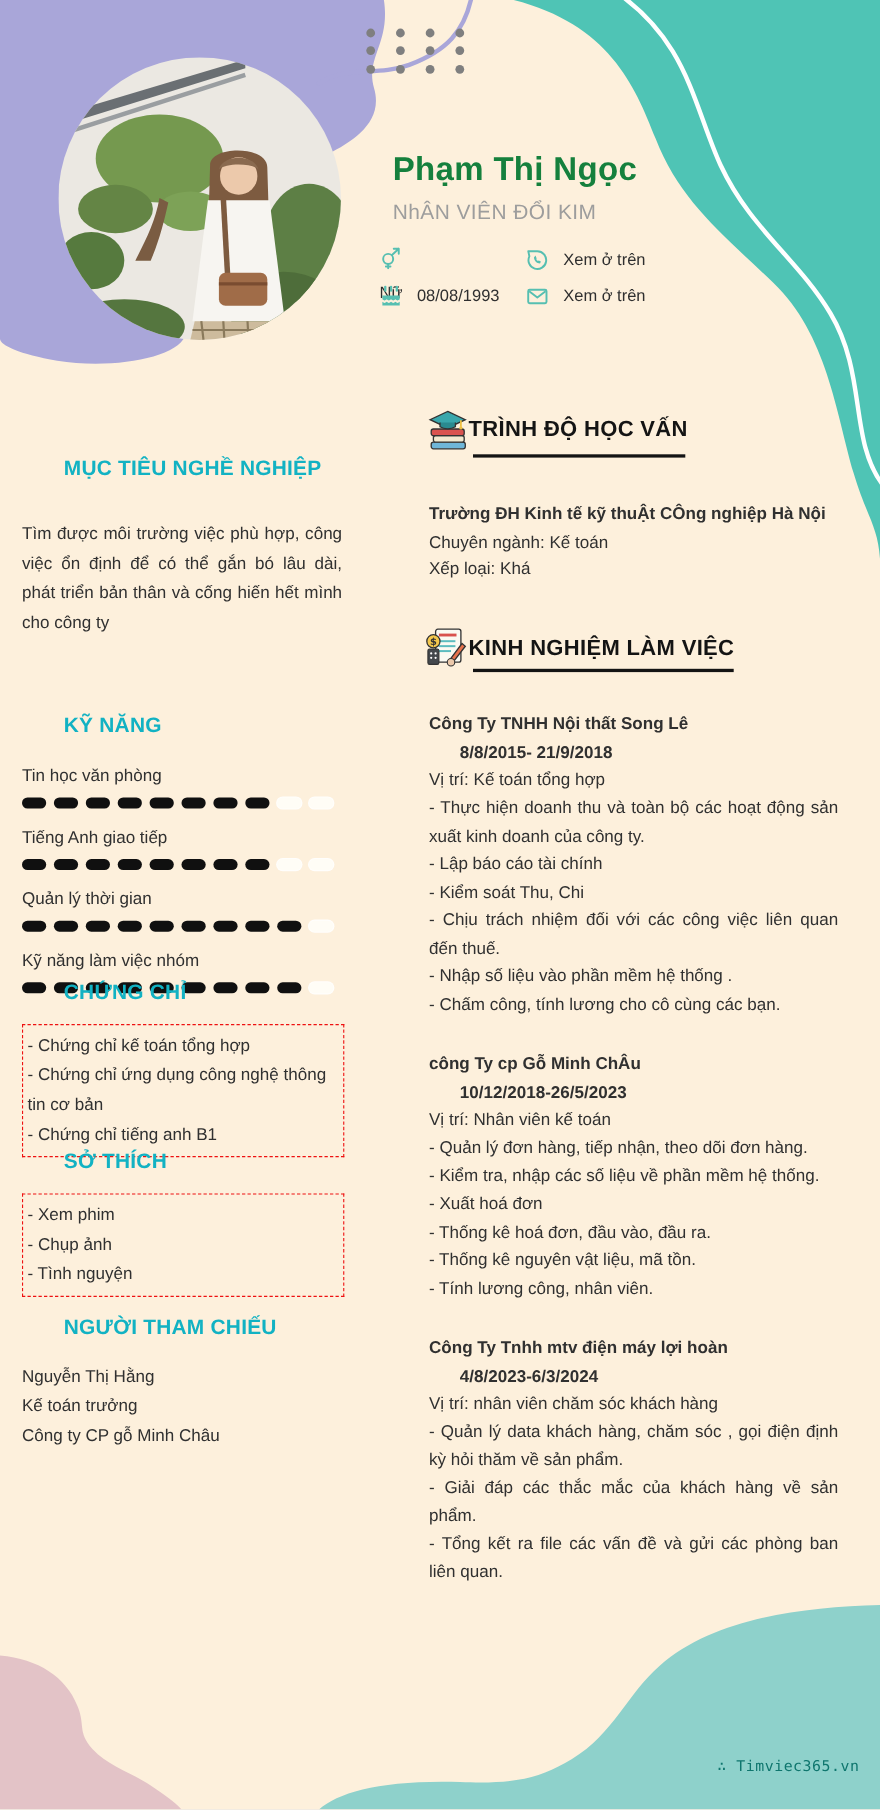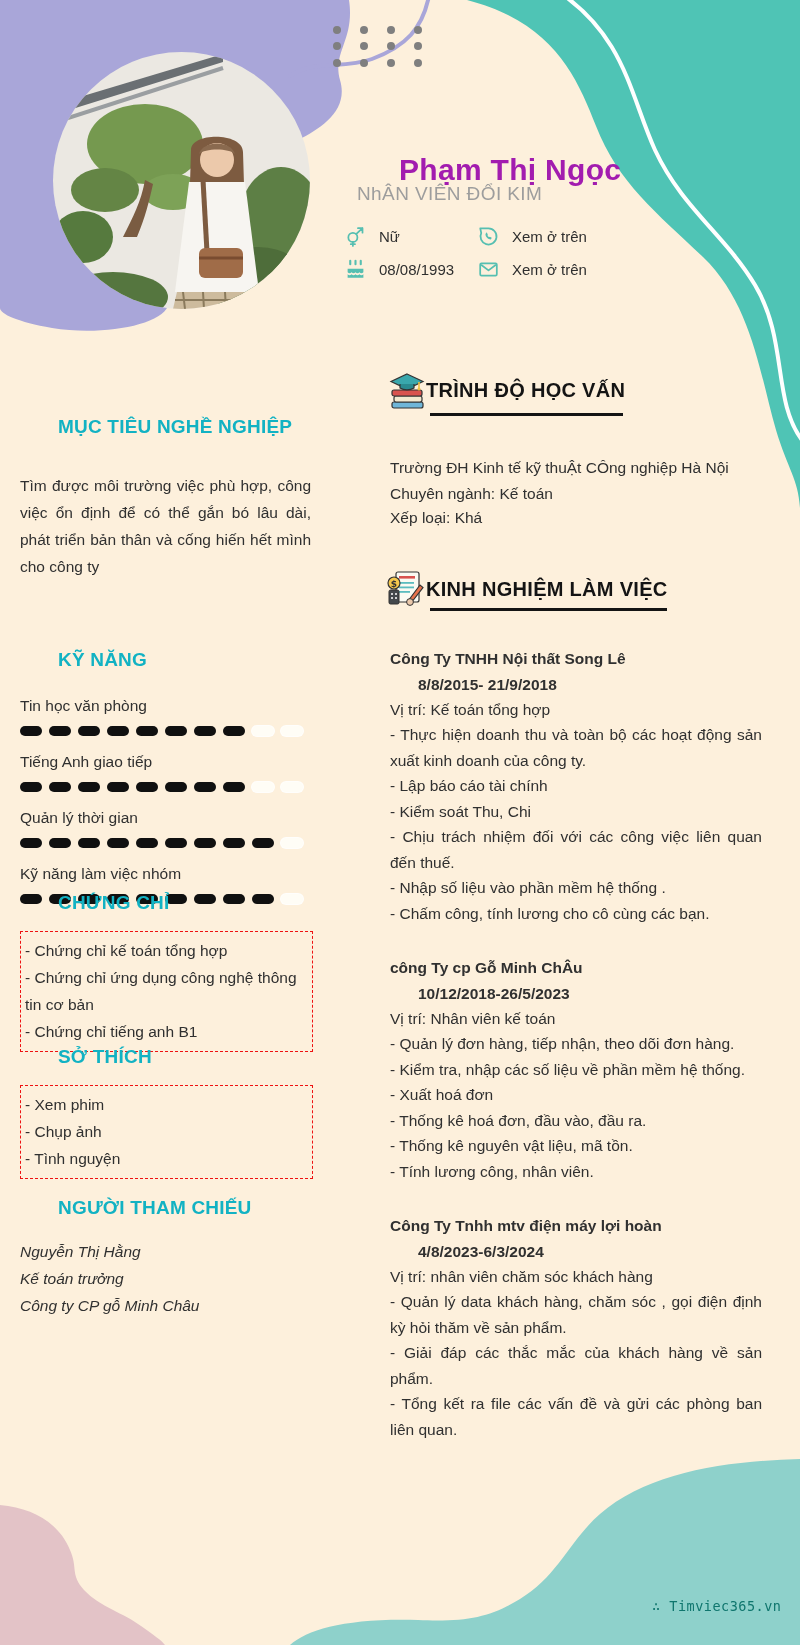--- a/index.html
+++ b/index.html
@@ -5,42 +5,42 @@
   html,body{margin:0;padding:0;background:#e8e8e8;}
   .cv{
     position:relative;width:800px;height:1645px;margin:0 auto;
     background:#fdf0dc;overflow:hidden;
     font-family:"Liberation Sans",sans-serif;color:#303030;
   }
   .abs{position:absolute;}
   svg.deco{position:absolute;left:0;top:0;pointer-events:none;}
 
   
-  .name{left:357px;top:153px;font-size:30px;font-weight:bold;color:#a21caf;letter-spacing:.3px;margin-left:42px;}
+  .name{left:357px;top:138px;font-size:30px;font-weight:bold;color:#15803d;letter-spacing:.3px;}
   .jobtitle{left:357px;top:183px;font-size:19px;color:#9d9d9d;letter-spacing:.4px;}
   .inforow{display:flex;align-items:center;gap:13px;font-size:15px;color:#2f2f2f;height:24px;}
   .inforow svg{flex:0 0 auto;}
 
   
   .lhead{font-size:19px;font-weight:bold;color:#12b2c3;padding-left:38px;letter-spacing:.2px;}
   .ltext{font-size:15.5px;line-height:27px;text-align:justify;}
   .skill-label{font-size:15.5px;margin-bottom:6px;}
   .skill-item{margin-bottom:14px;}
   .pill{display:inline-block;width:22px;height:10px;border-radius:6px;margin-right:7px;vertical-align:middle;}
   .pill.on{background:#101010;}
   .pill.off{background:#fffdf6;box-shadow:0 0 0 1px rgba(255,255,255,.9);}
   .redbox{border:1.5px dashed #ee1111;padding:5px 6px 6px 4px;}
   .redbox .list-line{font-size:15.5px;line-height:27px;}
-  .plain .list-line{font-size:15.5px;line-height:27px;font-style:italic;}
+  .plain .list-line{font-size:15.5px;line-height:27px;}
 
   
   .rhead{display:flex;align-items:center;gap:0;}
   .rhead-title{font-size:20px;font-weight:bold;color:#141414;letter-spacing:.3px;}
   .rule{position:absolute;height:3px;background:#141414;}
-  .edu-school{font-size:15.5px;font-weight:normal;line-height:25px;}
+  .edu-school{font-size:15.5px;font-weight:bold;line-height:25px;}
   .edu-line{font-size:15.5px;line-height:24px;}
   .job .company{font-size:15.5px;font-weight:bold;line-height:26px;}
   .job .period{font-size:15.5px;font-weight:bold;line-height:25px;margin-left:28px;}
   .job .position{font-size:15.5px;line-height:25px;}
   .job .list-line{font-size:15.5px;line-height:25.5px;text-align:justify;}
 
   .brand{left:652px;top:1598px;font-family:"DejaVu Sans Mono",monospace;font-size:13.5px;color:#0f766e;letter-spacing:.5px;}
 </style>
 </head>
 <body>
@@ -93,21 +93,21 @@
         <path d="M146,206 h44" stroke="#7a4c30" stroke-width="3"></path>
         <path d="M124,240 L206,240 L210,257 L120,257 Z" fill="#cdbb9d"></path>
         <path d="M130,240 L132,257 M150,240 L151,257 M172,240 L173,257 M194,240 L196,257 M122,248 L208,248" stroke="#8a7a5c" stroke-width="2"></path>
       </g>
     </svg>
   </div>
 
   <div class="abs name">Phạm Thị Ngọc</div>
   <div class="abs jobtitle">NhÂN VIÊN ĐỔI KIM</div>
 
-  <div class="abs inforow" style="left:345px;top:224px;">
+  <div class="abs inforow" style="left:345px;top:224px;flex-direction:column;">
     <svg width="21" height="21" viewBox="0 0 24 24">
       <circle cx="9" cy="13" r="5.2" fill="none" stroke="#56bfb1" stroke-width="2"></circle>
       <path d="M13,9 L20,2.5 M20,2.5 h-5.2 M20,2.5 v5.2 M9,18.4 v4.4 M6.6,20.8 h4.8" stroke="#56bfb1" stroke-width="2" fill="none" stroke-linecap="round"></path>
     </svg>
     <span>Nữ</span>
   </div>
 
   <div class="abs inforow" style="left:478px;top:224px;">
     <svg width="21" height="21" viewBox="0 0 24 24">
       <path d="M12,2.8 a9.2,9.2 0 1,1 -8.3,5.2 L2.6,2.8 Z" fill="none" stroke="#56bfb1" stroke-width="2" stroke-linejoin="round"></path>

